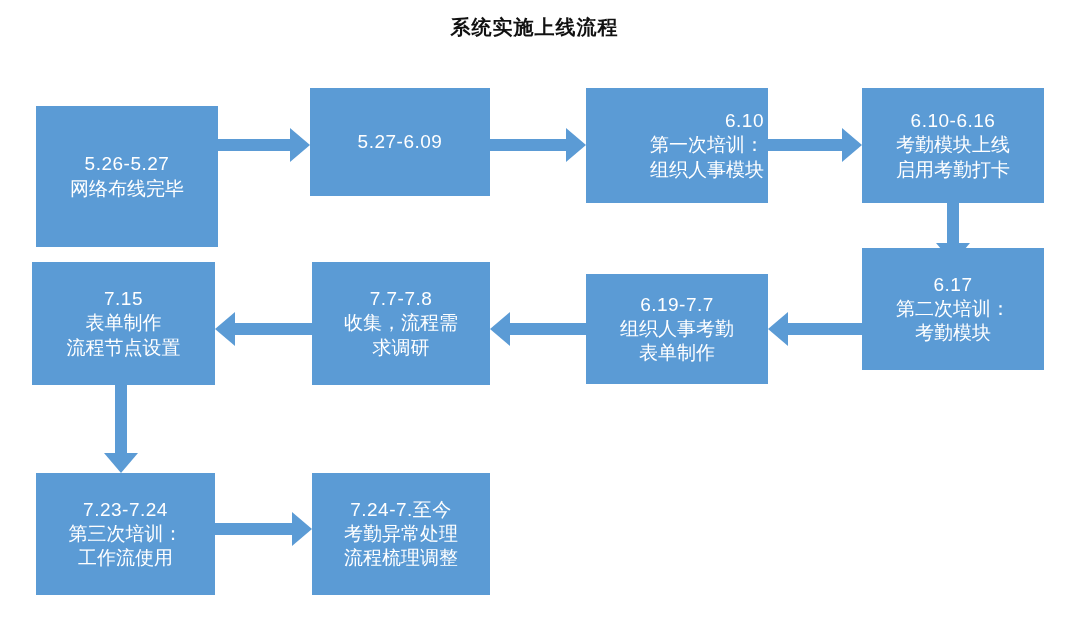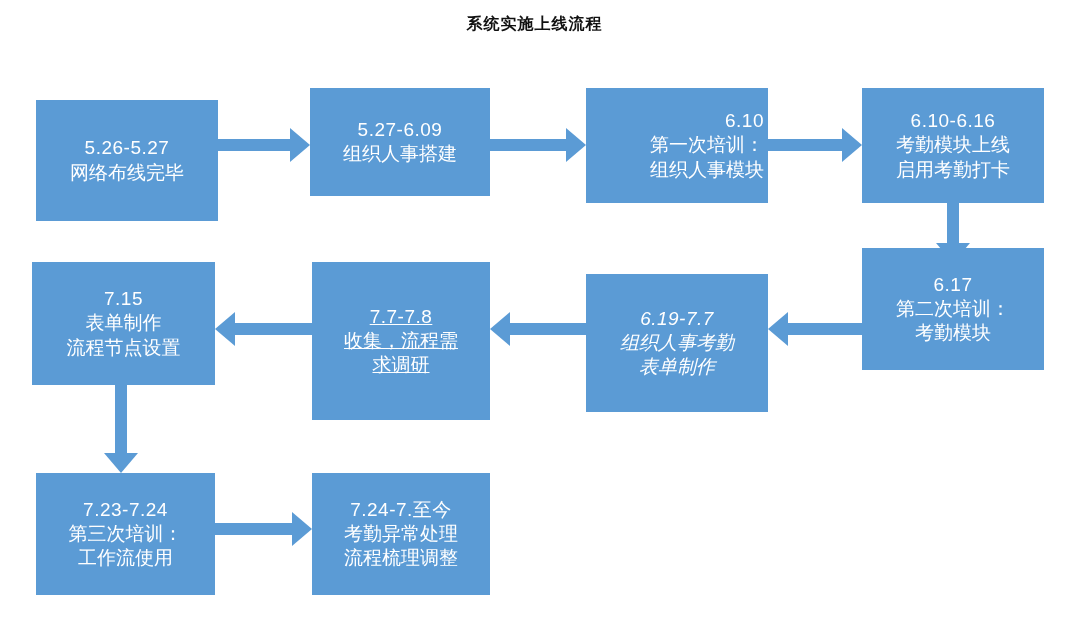--- a/index.html
+++ b/index.html
@@ -17,21 +17,21 @@
     position: relative;
     width: 1069px;
     height: 629px;
   }
   .title {
     position: absolute;
     left: 0;
     top: 14px;
     width: 1069px;
     text-align: center;
-    font-size: 16px;
+    font-size: 20px;
     font-weight: bold;
     color: #111111;
     letter-spacing: 1px;
     font-family: "Liberation Serif", "DejaVu Serif", serif;
   }
   .node {
     position: absolute;
     background: #5B9BD5;
     color: #ffffff;
     display: flex;
@@ -81,33 +81,32 @@
     border-top: 20px solid #5B9BD5;
   }
 </style>
 </head>
 <body>
 
 <div id="canvas">
 
   <div class="title">系统实施上线流程</div>
 
-  <div class="node" style="left:36px; top:100px; width:182px; height:121px;">
+  <div class="node" style="left:36px; top:106px; width:182px; height:141px;">
     <span class="line date">5.26-5.27</span>
     <span class="line">网络布线完毕</span>
   </div>
 
   <div class="arrow right" style="left:218px; top:128px; width:92px; height:34px;">
     <span class="shaft" style="left:0; top:11px; width:72px; height:12px;"></span>
     <span class="head" style="left:72px; top:0;"></span>
   </div>
 
   <div class="node" style="left:310px; top:88px; width:180px; height:108px;">
     <span class="line date">5.27-6.09</span>
-    <span class="line">组织人事搭建</span>
   </div>
 
   <div class="arrow right" style="left:490px; top:128px; width:96px; height:34px;">
     <span class="shaft" style="left:0; top:11px; width:76px; height:12px;"></span>
     <span class="head" style="left:76px; top:0;"></span>
   </div>
 
   <div class="node" style="left:586px; top:88px; width:182px; height:115px;align-items:flex-end;">
     <span class="line date">6.10</span>
     <span class="line">第一次培训：</span>
@@ -134,32 +133,32 @@
     <span class="line date">7.15</span>
     <span class="line">表单制作</span>
     <span class="line">流程节点设置</span>
   </div>
 
   <div class="arrow left" style="left:215px; top:312px; width:97px; height:34px;">
     <span class="head" style="left:0; top:0;"></span>
     <span class="shaft" style="left:20px; top:11px; width:77px; height:12px;"></span>
   </div>
 
-  <div class="node" style="left:312px; top:262px; width:178px; height:158px;text-decoration:underline;">
+  <div class="node" style="left:312px; top:262px; width:178px; height:123px;">
     <span class="line date">7.7-7.8</span>
     <span class="line">收集，流程需</span>
     <span class="line">求调研</span>
   </div>
 
   <div class="arrow left" style="left:490px; top:312px; width:96px; height:34px;">
     <span class="head" style="left:0; top:0;"></span>
     <span class="shaft" style="left:20px; top:11px; width:76px; height:12px;"></span>
   </div>
 
-  <div class="node" style="left:586px; top:274px; width:182px; height:138px;font-style:italic;">
+  <div class="node" style="left:586px; top:274px; width:182px; height:110px;">
     <span class="line date">6.19-7.7</span>
     <span class="line">组织人事考勤</span>
     <span class="line">表单制作</span>
   </div>
 
   <div class="arrow left" style="left:768px; top:312px; width:94px; height:34px;">
     <span class="head" style="left:0; top:0;"></span>
     <span class="shaft" style="left:20px; top:11px; width:74px; height:12px;"></span>
   </div>
 

